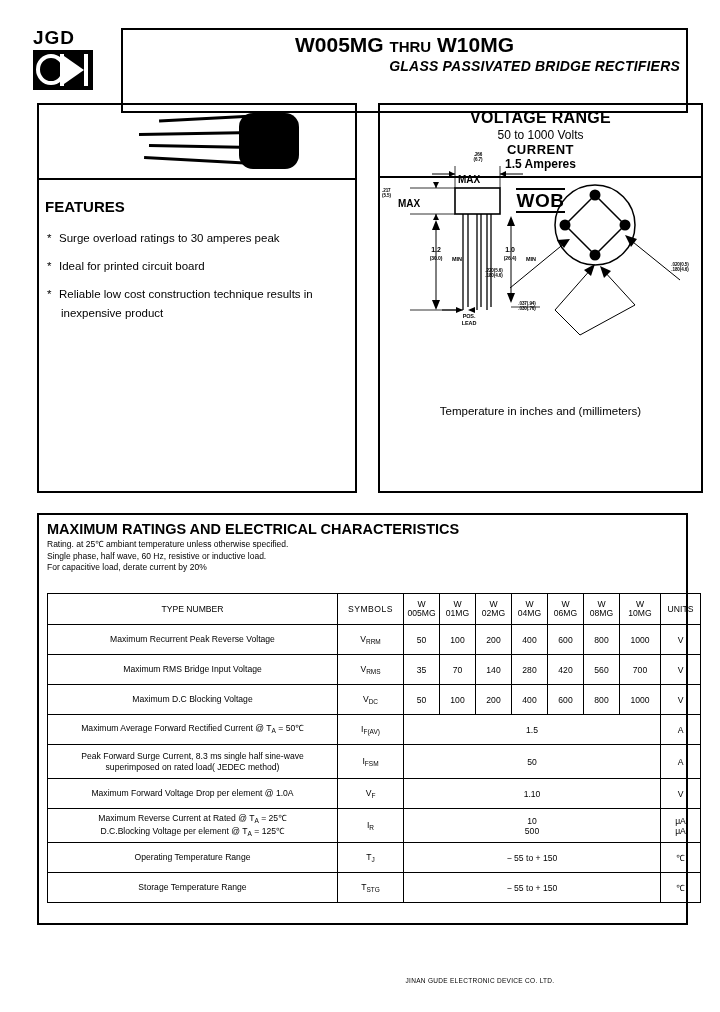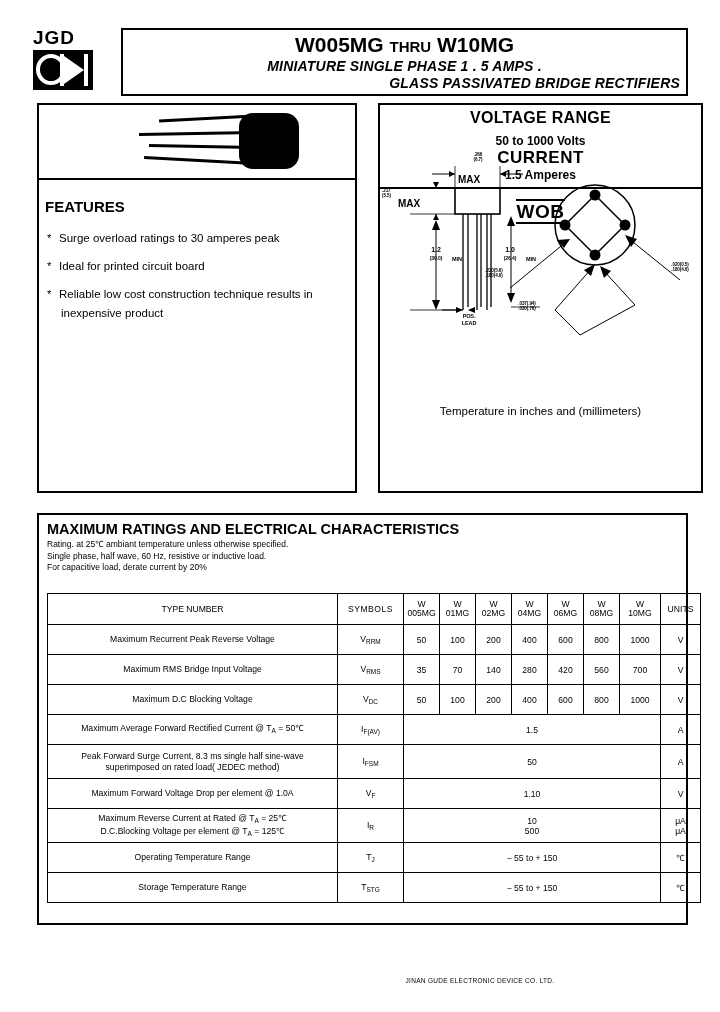--- a/index.html
+++ b/index.html
@@ -9,21 +9,21 @@
   
   .hdr{position:absolute;left:33px;top:28px;width:655px;height:68px;}
   .logo-box{position:absolute;left:0;top:0;width:82px;height:68px;}
   .logo-text{font-size:19px;font-weight:bold;letter-spacing:1px;font-family:"Liberation Sans",sans-serif;line-height:20px;}
   .logo-mark{width:60px;height:40px;background:#000;position:relative;margin-top:2px;}
   .logo-mark .lm-circle{position:absolute;left:3px;top:4px;width:30px;height:31px;border:4px solid #fff;border-radius:50%;box-sizing:border-box;}
   .logo-mark .lm-bar{position:absolute;left:27px;top:4px;width:4px;height:32px;background:#fff;}
   .logo-mark .lm-tri{position:absolute;left:31px;top:6px;width:0;height:0;border-top:14px solid transparent;border-bottom:14px solid transparent;border-left:20px solid #fff;}
   .logo-mark .lm-bar2{position:absolute;left:51px;top:4px;width:4px;height:32px;background:#fff;}
 
-  .title-box{position:absolute;left:88px;top:0;width:567px;height:68px;border:2px solid #000;box-sizing:border-box;}
+  .title-box{position:absolute;left:88px;top:0;width:567px;height:85px;border:2px solid #000;box-sizing:border-box;}
   .t-line1{text-align:center;margin-top:3px;font-size:21px;font-weight:bold;letter-spacing:0px;}
   .t-line1 .thru{font-size:15px;font-weight:bold;}
   .t-line2{text-align:center;font-style:italic;font-weight:bold;font-size:14px;margin-top:1px;letter-spacing:0.2px;}
   .t-line3{text-align:right;padding-right:6px;font-style:italic;font-weight:bold;font-size:14px;margin-top:1px;letter-spacing:0.2px;}
 
   
   .left-panel{position:absolute;left:37px;top:103px;width:320px;height:390px;border:2px solid #000;box-sizing:border-box;}
   .photo-area{position:relative;height:73px;border-bottom:2px solid #000;overflow:hidden;}
   .pkg-body{position:absolute;left:200px;top:8px;width:60px;height:56px;background:#000;border-radius:14px;}
   .lead{position:absolute;height:3px;background:#000;}
@@ -35,22 +35,22 @@
   .features-title{font-size:15px;font-weight:bold;margin:18px 0 0 6px;}
   .feat-list{margin:16px 0 0 8px;}
   .feat-item{font-size:11.5px;margin-bottom:13px;line-height:15px;}
   .feat-item .ast{display:inline-block;width:12px;}
   .feat-cont{margin-left:14px;display:block;margin-top:4px;}
 
   
   .right-panel{position:absolute;left:378px;top:103px;width:325px;height:390px;border:2px solid #000;box-sizing:border-box;}
   .vr-box{border-bottom:2px solid #000;padding:4px 0 5px 0;text-align:center;}
   .vr-t1{font-size:16px;font-weight:bold;letter-spacing:0.3px;}
-  .vr-t2{font-size:12px;font-weight:bold;margin-top:7px;}
-  .vr-t3{font-size:17px;font-weight:bold;margin-top:0px;letter-spacing:0.5px;}
+  .vr-t2{font-size:12px;font-weight:normal;margin-top:1px;}
+  .vr-t3{font-size:13px;font-weight:bold;margin-top:0px;letter-spacing:0.5px;}
   .vr-t4{font-size:12px;font-weight:bold;margin-top:0px;}
   .wob{text-align:center;font-size:19px;font-weight:bold;margin-top:12px;letter-spacing:0.5px;}
   .wob span{border-top:2px solid #000;border-bottom:2px solid #000;padding:0 1px;}
 
   .dims-note{position:absolute;left:0;top:300px;width:100%;text-align:center;font-size:11.5px;}
 
   .drawing{position:absolute;left:0;top:45px;width:321px;height:255px;}
   .dimtxt{position:absolute;font-size:4.6px;font-weight:bold;line-height:5.4px;letter-spacing:-0.1px;white-space:nowrap;}
   .dimtxt.c{text-align:center;}
   .maxlbl{position:absolute;font-size:10px;font-weight:bold;}
@@ -90,21 +90,20 @@
         <div class="lm-tri"></div>
         <div class="lm-bar2"></div>
       </div>
     </div>
     <div class="title-box">
       <div class="t-line1">
         <span>W005MG</span>
         <span class="thru">THRU</span>
         <span>W10MG</span>
       </div>
-      <div class="t-line2">MINIATURE SINGLE PHASE 1 . 5 AMPS .</div>
       <div class="t-line3">GLASS PASSIVATED BRIDGE RECTIFIERS</div>
     </div>
   </div>
 
   <div class="left-panel">
     <div class="photo-area">
       <div class="pkg-body"></div>
       <div class="lead l1"></div>
       <div class="lead l2"></div>
       <div class="lead l3"></div>

